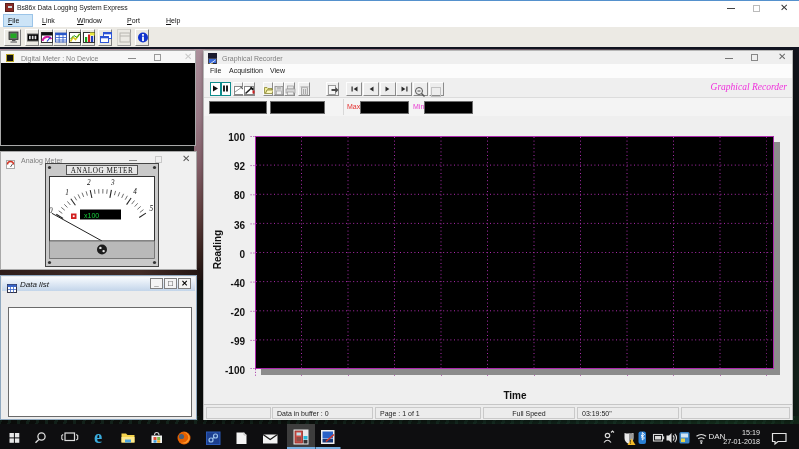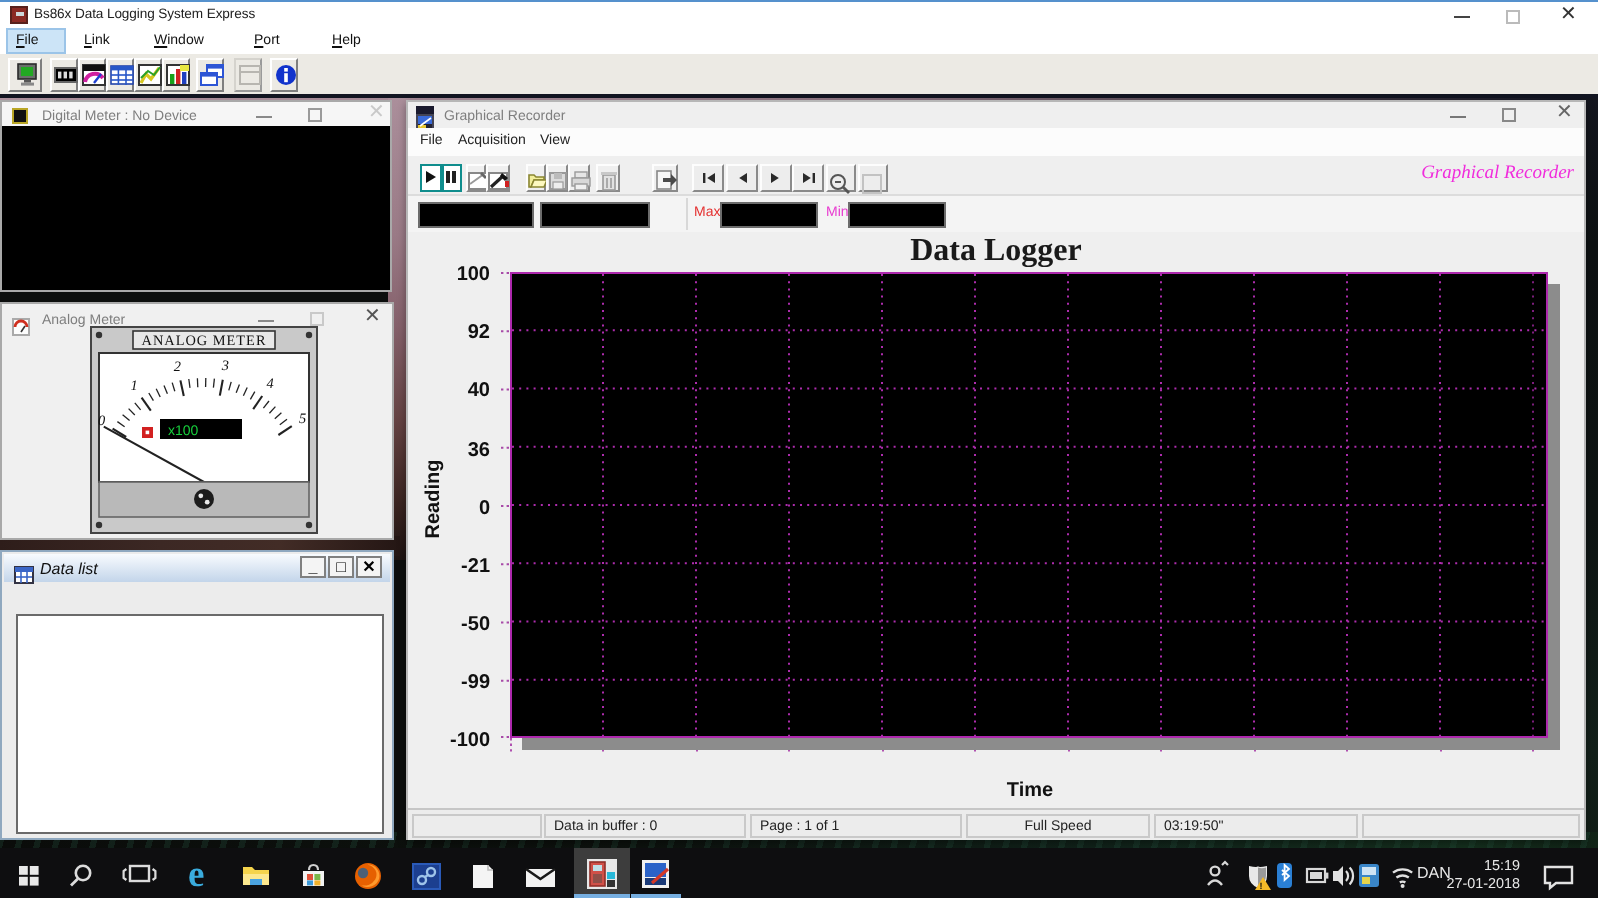--- a/index.html
+++ b/index.html
@@ -372,21 +372,20 @@
   </div>
   <div class="disprow">
     <div class="lcd" style="left:5px;width:58px;"></div>
     <div class="lcd" style="left:66px;width:55px;"></div>
     <div class="divline"></div>
     <div class="maxlbl">Max.</div>
     <div class="lcd" style="left:156px;width:49px;"></div>
     <div class="minlbl">Min.</div>
     <div class="lcd" style="left:220px;width:49px;"></div>
   </div>
-  <div class="charttitle">Data Logger</div>
 
   <div id="chart" class="abs" style="left:44px;top:85px;width:540px;height:243px;">
 <svg width="540" height="243">
 <g stroke="#b050b0" stroke-width="1" stroke-dasharray="1.2,1.6">
 <line x1="7.5" y1="233" x2="7.5" y2="241"></line>
           <line x1="53.5" y1="233" x2="53.5" y2="241"></line>
           <line x1="100.5" y1="233" x2="100.5" y2="241"></line>
           <line x1="146.5" y1="233" x2="146.5" y2="241"></line>
           <line x1="193.5" y1="233" x2="193.5" y2="241"></line>
           <line x1="239.5" y1="233" x2="239.5" y2="241"></line>
@@ -426,25 +425,25 @@
           <line x1="2.5" y1="117" x2="7" y2="117"></line>
           <line x1="2.5" y1="146.1" x2="7" y2="146.1"></line>
           <line x1="2.5" y1="175.3" x2="7" y2="175.3"></line>
           <line x1="2.5" y1="204.4" x2="7" y2="204.4"></line>
           <line x1="2.5" y1="232.5" x2="7" y2="232.5"></line>
 </g>
 </svg>
   </div>
   <div class="ylbl" style="left:17px;top:81px;">100</div>
   <div class="ylbl" style="left:17px;top:110px;">92</div>
-  <div class="ylbl" style="left:17px;top:139px;">40</div>
+  <div class="ylbl" style="left:17px;top:139px;">80</div>
   <div class="ylbl" style="left:17px;top:169px;">36</div>
   <div class="ylbl" style="left:17px;top:198px;">0</div>
-  <div class="ylbl" style="left:17px;top:227px;">-21</div>
-  <div class="ylbl" style="left:17px;top:256px;">-50</div>
+  <div class="ylbl" style="left:17px;top:227px;">-40</div>
+  <div class="ylbl" style="left:17px;top:256px;">-20</div>
   <div class="ylbl" style="left:17px;top:285px;">-99</div>
   <div class="ylbl" style="left:17px;top:314px;">-100</div>
   <div class="reading">Reading</div>
   <div class="timelbl">Time</div>
   <div class="sbar">
     <div class="sseg" style="left:2px;width:65px;"></div>
     <div class="sseg" style="left:68px;width:101px;padding-left:4px;">Data in buffer : 0</div>
     <div class="sseg" style="left:171px;width:106px;padding-left:4px;">Page : 1 of 1</div>
     <div class="sseg" style="left:279px;width:92px;text-align:center;">Full Speed</div>
     <div class="sseg" style="left:373px;width:102px;padding-left:4px;">03:19:50"</div>

